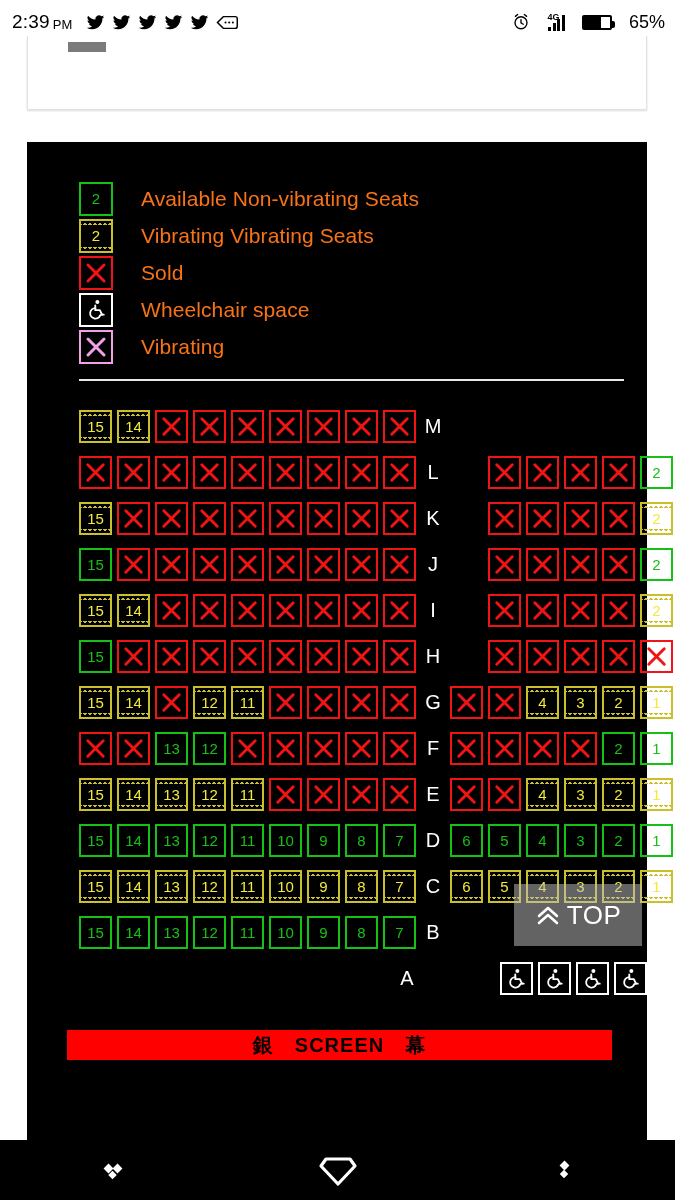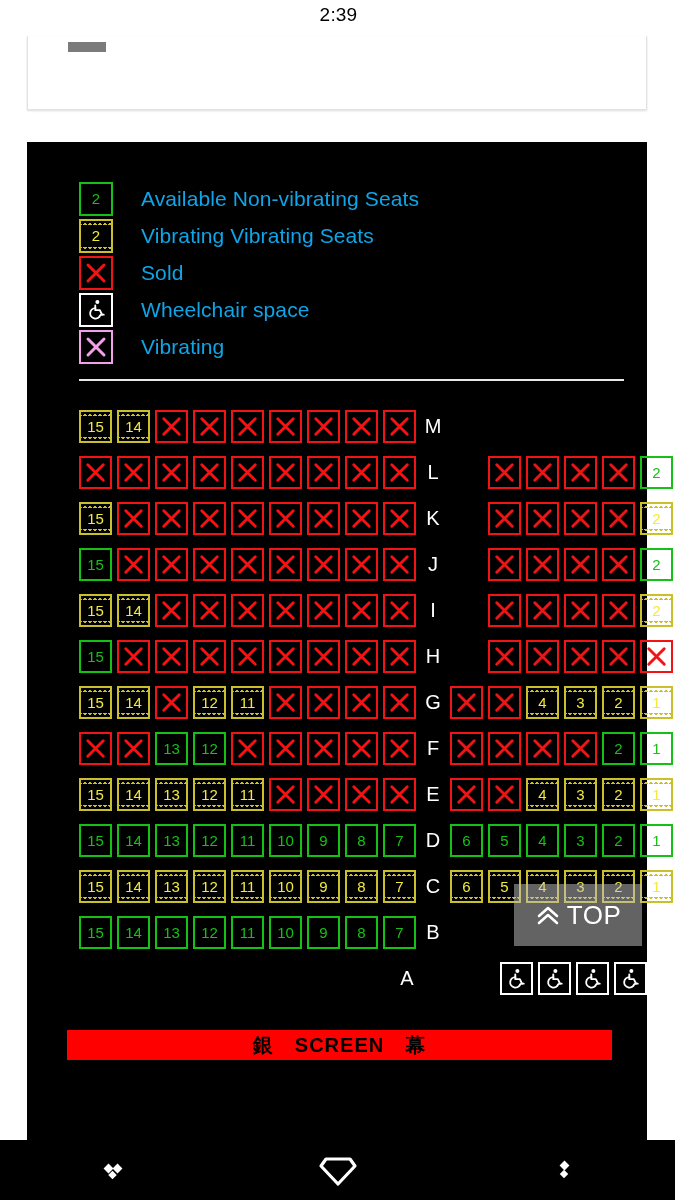--- a/index.html
+++ b/index.html
@@ -8,23 +8,22 @@
     background: #ffffff;
     font-family: "Liberation Sans", sans-serif;
     overflow: hidden;
   }
 
   
   .statusbar {
     height: 32px; width: 675px;
     background: #ffffff; color: #000;
     display: flex; align-items: center;
-    padding: 4px 10px 0 12px;
+    padding: 12px 10px 0 12px;
     position: relative;
-    flex-direction: column;
   }
   .sb-time { font-size: 19px; letter-spacing: .2px; }
   .sb-ampm { font-size: 13px; margin-left: 3px; margin-top: 4px; }
   .sb-icons-left { display: flex; align-items: center; gap: 7px; margin-left: 14px; }
   .tw-icon { width: 19px; height: 19px; display:block; }
   .msg-icon { width: 22px; height: 15px; display:block; }
   .sb-right { margin-left: auto; display: flex; align-items: center; gap: 17px; }
   .alarm-icon { width: 18px; height: 18px; display:block; }
   .sig-wrap { display:flex; align-items:flex-end; gap:1px; position:relative; height:18px; }
   .sig-4g { font-size: 9px; position: absolute; top: -1px; left: 0; font-weight: 600; }
@@ -58,21 +57,21 @@
   }
 
   
   .legend { padding: 38px 0 0 52px; }
   .legend-row { display:flex; align-items:center; height: 37px; }
   .lg-box {
     width: 34px; height: 34px; position: relative;
     display:flex; align-items:center; justify-content:center;
     font-size: 16px; font-weight: 400;
   }
-  .lg-label { color:#0ea5e9; font-size: 21px; margin-left: 28px; letter-spacing:.1px; }
+  .lg-label { color:#f97316; font-size: 21px; margin-left: 28px; letter-spacing:.1px; }
 
   
   .seat {
     position: relative;
     display:flex; align-items:center; justify-content:center;
     font-size: 15px; line-height:1;
   }
   .seat.green { border: 2px solid #16c116; color:#16c116; }
   .seat.vib   { border: 2px solid #c9c02c; color:#f2ea3c; }
   .seat.wheel { border: 2px solid #ffffff; color:#ffffff; }

